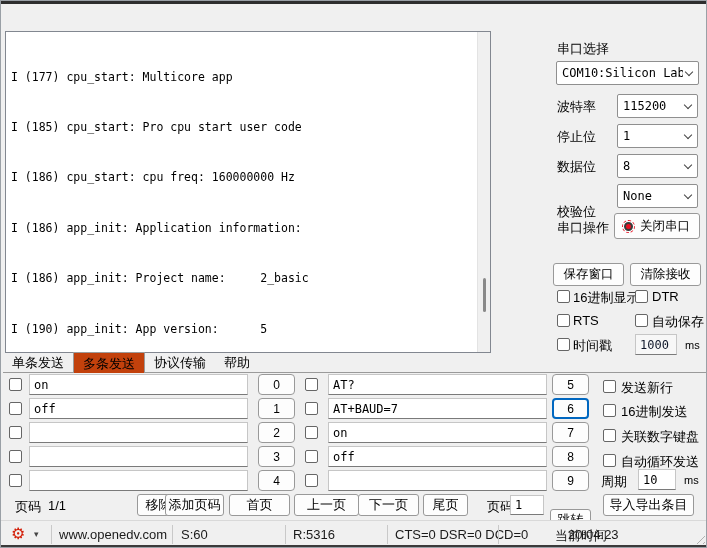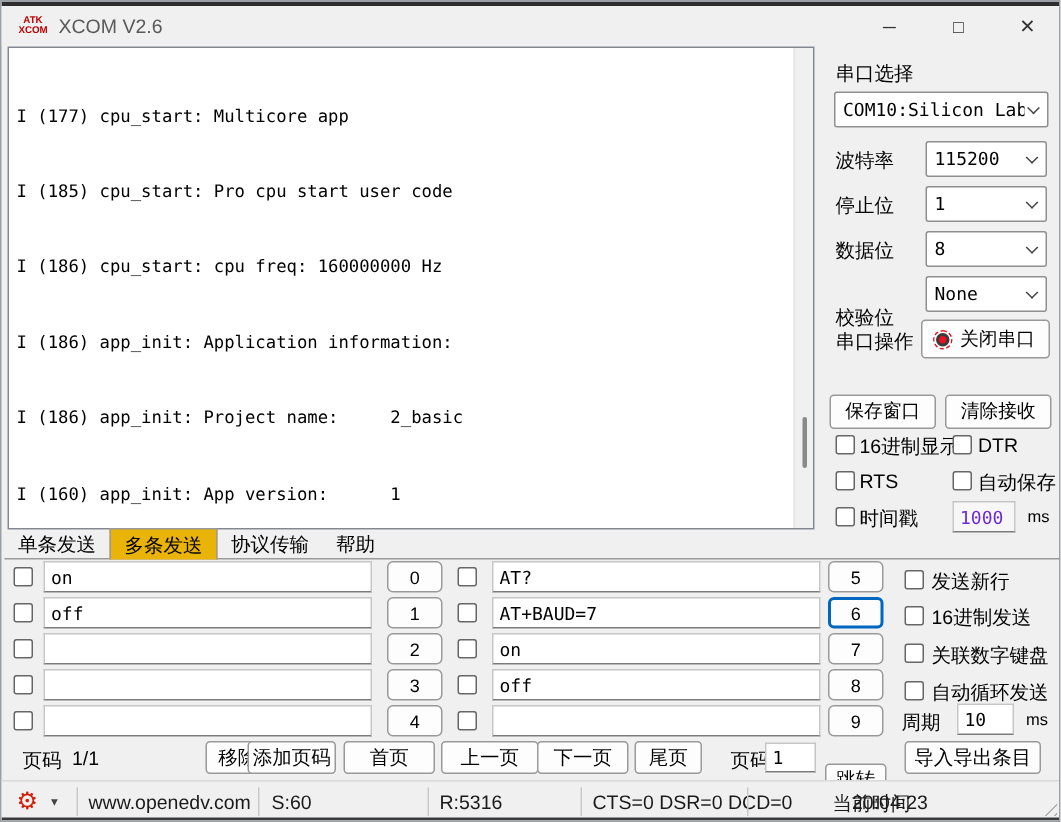--- a/index.html
+++ b/index.html
@@ -14,21 +14,21 @@
   .logo { position:absolute; left:10px; top:6px; width:22px; height:16px; color:#c00000;
           font-weight:bold; font-size:6.5px; line-height:7px; text-align:center; letter-spacing:0; }
   .title-text { position:absolute; left:38px; top:6px; font-size:13px; color:#5a5a5a; }
   .win-controls { position:absolute; right:0; top:0; height:27px; display:flex; }
   .win-btn { width:46px; height:27px; display:flex; align-items:center; justify-content:center;
              color:#333; font-size:13px; }
   .win-btn .min-glyph { font-size:12px; color:#333; }
   .win-btn .max-glyph { font-size:12px; color:#333; }
 
   
-  .terminal { position:absolute; left:4px; top:30px; width:538px; height:322px; background:#fff;
+  .terminal { position:absolute; left:4px; top:30px; width:486px; height:322px; background:#fff;
               border:1px solid #828790; }
   .term-lines { position:absolute; left:5px; top:3px; right:16px; bottom:2px; overflow:hidden;
                 font-family:"DejaVu Sans Mono",monospace; font-size:11.5px; line-height:16.8px;
                 white-space:pre; color:#000; }
   .term-scroll { position:absolute; top:0; right:0; bottom:0; width:13px; background:#f0f0f0;
                  border-left:1px solid #e3e3e3; }
   .term-thumb { position:absolute; left:5px; width:3px; top:246px; height:34px; background:#8a8a8a; border-radius:2px; }
 
   
   .lbl { position:absolute; font-size:13px; color:#000; white-space:nowrap; }
@@ -42,21 +42,21 @@
   .cb { position:absolute; width:13px; height:13px; background:#fff; border:1px solid #666; border-radius:2px; }
   .tin { position:absolute; border:1px solid #c6c6c6; border-bottom:1px solid #7a7a7a; background:#fff;
          font-family:"DejaVu Sans Mono",monospace; font-size:12px; padding:0 4px; outline:none; }
   .led { display:inline-block; width:9px; height:9px; border-radius:50%; background:#e81123;
          border:2px solid #3a3a3a; outline:1px dashed #e81123; outline-offset:1px; margin-right:7px; }
 
   
   .tabbar { position:absolute; left:2px; top:351px; width:703px; height:21px; display:flex; align-items:flex-end;
             border-bottom:1px solid #9a9a9a; }
   .tab { height:19px; line-height:19px; padding:0 9px; font-size:13px; color:#000; }
-  .tab.active { background:#eab308; border:1px solid #9a9a9a; border-bottom:none; height:21px; line-height:21px; margin-bottom:-1px; }
+  .tab.active { background:#c2410c; border:1px solid #9a9a9a; border-bottom:none; height:21px; line-height:21px; margin-bottom:-1px; }
 
   
   .ms-input { height:21px; width:219px; }
   .num-btn { width:37px; height:21px; border-radius:4px; font-size:12px; }
   .num-btn.focused { border:2px solid #0067c0; }
 
   .opt-lbl { position:absolute; font-size:13px; white-space:nowrap; }
 
   
   .pager-btn { height:22px; font-size:13px; }
@@ -65,55 +65,37 @@
   .statusbar { position:absolute; left:0; top:519px; width:707px; height:27px; background:#f0f0f0;
                border-top:1px solid #d9d9d9; }
   .sep { position:absolute; top:4px; height:19px; width:1px; background:#c9c9c9; }
   .status-text { position:absolute; top:6px; font-size:13px; color:#1a1a1a; white-space:nowrap; }
   .gear { position:absolute; left:10px; top:3px; font-size:16px; color:#d3200a; }
   .gear-arrow { position:absolute; left:33px; top:8px; font-size:9px; color:#444; }
   .grip { position:absolute; right:3px; bottom:3px; width:12px; height:12px;
           background:repeating-linear-gradient(135deg, transparent 0 3px, #b0b0b0 3px 4px);
           clip-path:polygon(100% 0, 100% 100%, 0 100%); }
   .small-unit { font-size:11px; }
-  .dis { color:#6d28d9; background:#f7f7f7; }
+  .dis { color:#0f172a; background:#f7f7f7; }
 </style>
 </head>
 <body>
 
 <div class="window">
   <div class="artifact-top"></div>
 
-  <div class="titlebar">
-    <div class="logo">
-      <div>ATK</div>
-      <div>XCOM</div>
-    </div>
-    <div class="title-text">XCOM V2.6</div>
-    <div class="win-controls">
-      <div class="win-btn">
-          <span class="min-glyph">─</span>
-        </div>
-      <div class="win-btn">
-          <span class="max-glyph">□</span>
-        </div>
-      <div class="win-btn">
-          <span>✕</span>
-        </div>
-    </div>
-  </div>
 
   <div class="terminal">
     <div class="term-lines">
       <div>I (177) cpu_start: Multicore app</div>
       <div>I (185) cpu_start: Pro cpu start user code</div>
       <div>I (186) cpu_start: cpu freq: 160000000 Hz</div>
       <div>I (186) app_init: Application information:</div>
       <div>I (186) app_init: Project name:     2_basic</div>
-      <div>I (160) app_init: App version:      1</div>
+      <div>I (190) app_init: App version:      5</div>
       
       
       
       
       
       
       
       
       
       

